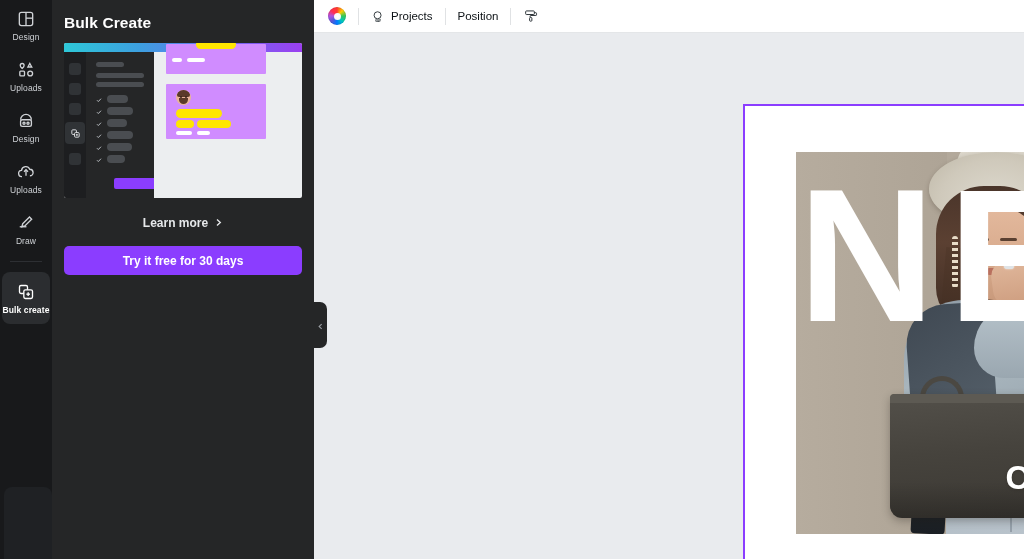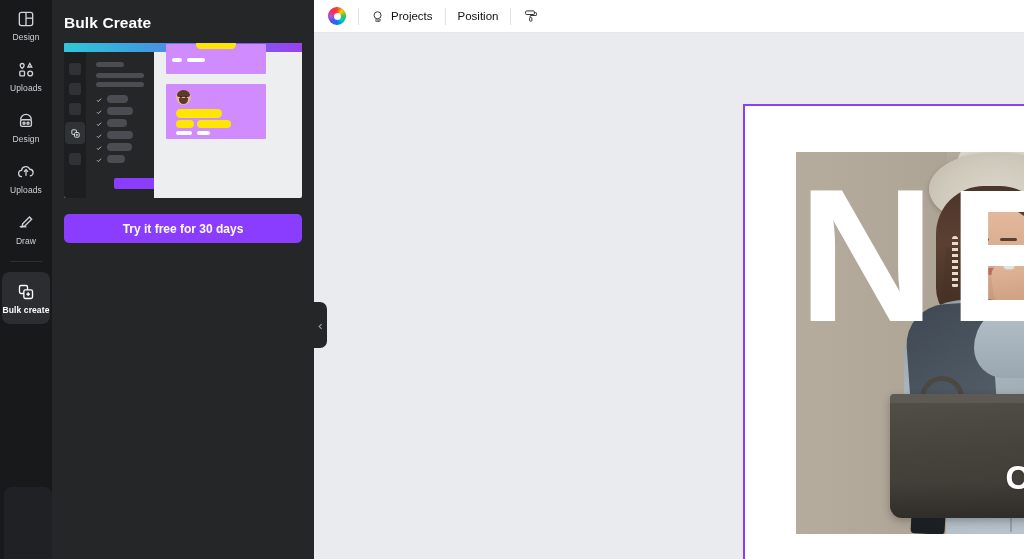--- a/index.html
+++ b/index.html
@@ -467,20 +467,28 @@
           </div>
           <div class="il-y" style="left:10px; top:25px; width:46px; height:9px;"></div>
           <div class="il-y" style="left:10px; top:36px; width:18px; height:8px;"></div>
           <div class="il-y" style="left:31px; top:36px; width:34px; height:8px;"></div>
           <div class="il-w" style="left:10px; top:47px; width:16px;"></div>
           <div class="il-w" style="left:31px; top:47px; width:13px;"></div>
         </div>
       </div>
     </div>
 
+    <div class="learn">
+      <span>Learn more</span>
+      <span>
+        <svg viewBox="0 0 12 12" fill="none" stroke="#e6e8ea" stroke-width="1.8">
+            <path d="M4 2l4.4 4L4 10"></path>
+          </svg>
+      </span>
+    </div>
 
     <button class="cta">Try it free for 30 days</button>
   </div>
 
   <div class="collapse">
     <span>
       <svg viewBox="0 0 12 12" fill="none" stroke="#9a9ea3" stroke-width="1.8">
           <path d="M8 2L3.6 6 8 10"></path>
         </svg>
     </span>

